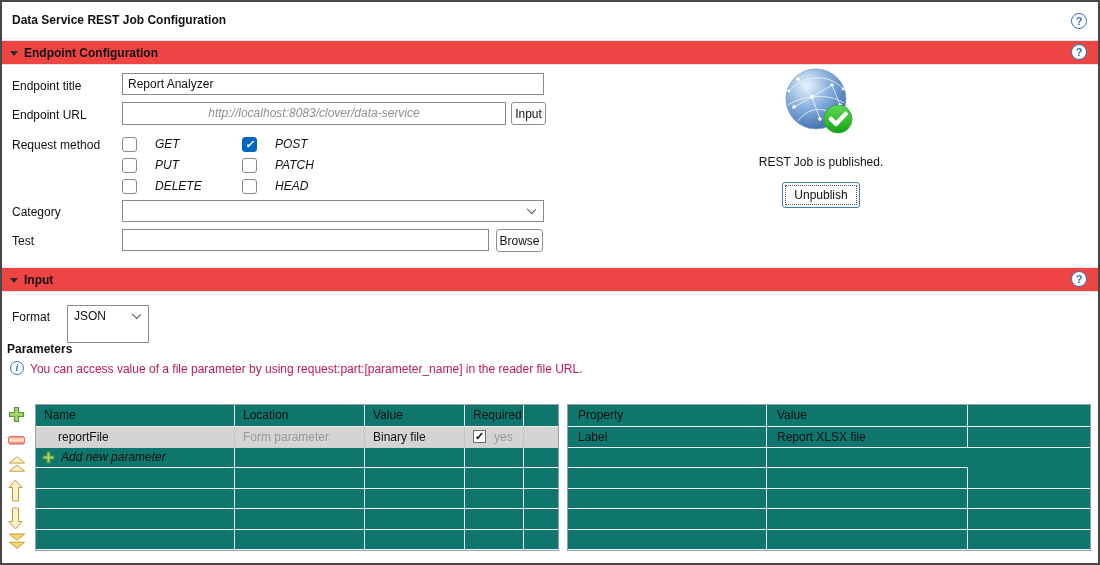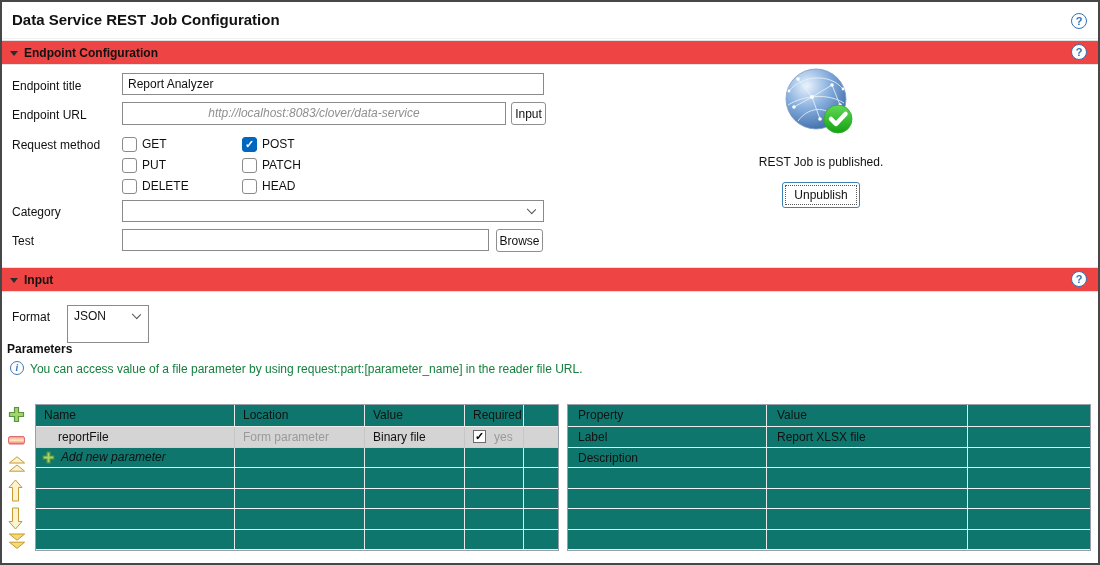--- a/index.html
+++ b/index.html
@@ -1,21 +1,21 @@
 <!DOCTYPE html>
 <html><head>
 <meta charset="utf-8">
 <style>
   * { box-sizing: border-box; margin: 0; padding: 0; }
   body { font-family: "Liberation Sans", sans-serif; font-size: 12px; color: #1a1a1a; background:#fff; }
   #app { position: relative; width: 1100px; height: 565px; border: 2px solid #474747; background: #fff; overflow: hidden; }
 
   
   .titlebar { position:absolute; top:0; left:0; width:100%; height:37px; background:#fff; border-bottom:1px solid #f0f0f0; }
-  .titlebar .title { position:absolute; left:10px; top:0; line-height:36px; font-size:15px; font-weight:bold; color:#111; }
+  .titlebar .title { position:absolute; left:10px; top:0; line-height:36px; font-size:12px; font-weight:bold; color:#111; }
 
   .help-icon { position:absolute; width:16px; height:16px; border:1px solid #3173b5; border-radius:50%;
     color:#3173b5; font-size:11px; font-weight:bold; text-align:center; line-height:14px; background:#fff; cursor:pointer; }
 
   
   .sec-hdr { position:absolute; left:0; width:100%; height:25px; background:#ef4444;
     border-top:1px solid #e2e2e2; border-bottom:1px solid #e2e2e2; cursor:pointer; }
   .sec-hdr .tri { position:absolute; left:8px; top:10px; width:0; height:0;
     border-left:4px solid transparent; border-right:4px solid transparent; border-top:5px solid #2b2b2b; }
   .sec-hdr .sec-title { position:absolute; left:22px; top:0; line-height:24px; font-weight:bold; color:#111; }
@@ -25,21 +25,21 @@
   .tbox { position:absolute; border:1px solid #8a8a8a; background:#fff; padding:0 5px; font-size:12px;
     font-family:"Liberation Sans",sans-serif; color:#111; line-height:20px; }
   input.tbox { outline:none; }
   .urlbox { display:flex; align-items:center; overflow:hidden; white-space:nowrap; }
   .url-prefix { color:#8f8f8f; font-style:italic; }
   .url-edit { color:#000; font-weight:bold; }
   .btn { position:absolute; border:1px solid #8f8f8f; border-radius:3px; background:#fff; font-size:12px;
     font-family:"Liberation Sans",sans-serif; color:#111; text-align:center; cursor:pointer; }
 
   
-  .cb-row { position:absolute; display:flex; align-items:center; gap:5px; height:16px; cursor:pointer; }
+  .cb-row { position:absolute; display:flex; align-items:center; gap:18px; height:16px; cursor:pointer;font-style:italic; }
   .win-cb { width:15px; height:15px; border:1px solid #8a8a8a; border-radius:3px; background:#fff; position:relative; flex:0 0 15px; }
   .win-cb.checked { background:#0067c0; border-color:#0067c0; }
   .win-cb.checked::after { content:"✓"; position:absolute; left:0; top:0; width:13px; height:13px;
     color:#fff; font-size:11px; line-height:13px; text-align:center; font-weight:bold; }
   .cb-label { color:#111; }
 
   
   .combo { position:absolute; border:1px solid #8a8a8a; background:#fff; cursor:pointer; }
   .combo .sel { position:absolute; left:6px; top:0; line-height:20px; color:#111; }
   .chev { position:absolute; right:8px; top:7px; width:7px; height:7px; border-right:1px solid #505050;
@@ -48,21 +48,21 @@
   
   .pub-status { position:absolute; left:733px; top:153px; width:172px; text-align:center; color:#111; }
   .unpublish-btn { left:780px; top:180px; width:78px; height:26px; border:1px solid #3c7fb1; border-radius:3px;
     outline:1px dotted #555; outline-offset:-4px; line-height:24px; }
 
   
   .params-heading { position:absolute; left:5px; top:340px; font-weight:bold; color:#111; }
   .info-icon { position:absolute; left:8px; top:359px; width:14px; height:14px; border:1px solid #3a78b8; border-radius:50%;
     color:#3a78b8; text-align:center; line-height:12px; font-size:10px; font-weight:bold; font-style:italic;
     font-family:"Liberation Serif",serif; }
-  .info-text { position:absolute; left:28px; top:360px; color:#15803d; }
+  .info-text { position:absolute; left:28px; top:360px; color:#be185d; }
 
   
   .tool { position:absolute; left:6px; width:20px; height:20px; display:flex; align-items:center; cursor:pointer; }
 
   
   .ptable { position:absolute; top:402px; width:524px; height:147px; border:1px solid #9aa0ab; background:#0f766e; }
   .trow { display:grid; height:20.5px; }
   .trow.thead { height:22px; }
   .ltable .trow { grid-template-columns:199px 130px 100px 59px 1fr; }
   .rtable .trow { grid-template-columns:199px 201px 1fr; }
@@ -305,21 +305,20 @@
       <div class="tcell">Property</div>
       <div class="tcell">Value</div>
       <div class="tcell"></div>
     </div>
     <div class="trow">
       <div class="tcell">Label</div>
       <div class="tcell">Report XLSX file</div>
       <div class="tcell"></div>
     </div>
     <div class="trow">
-      <div class="tcell">Description</div>
       <div class="tcell"></div>
       <div class="tcell"></div>
     </div>
     <div class="trow">
       <div class="tcell"></div>
         <div class="tcell"></div>
         <div class="tcell"></div>
     </div>
     <div class="trow">
       <div class="tcell"></div>

